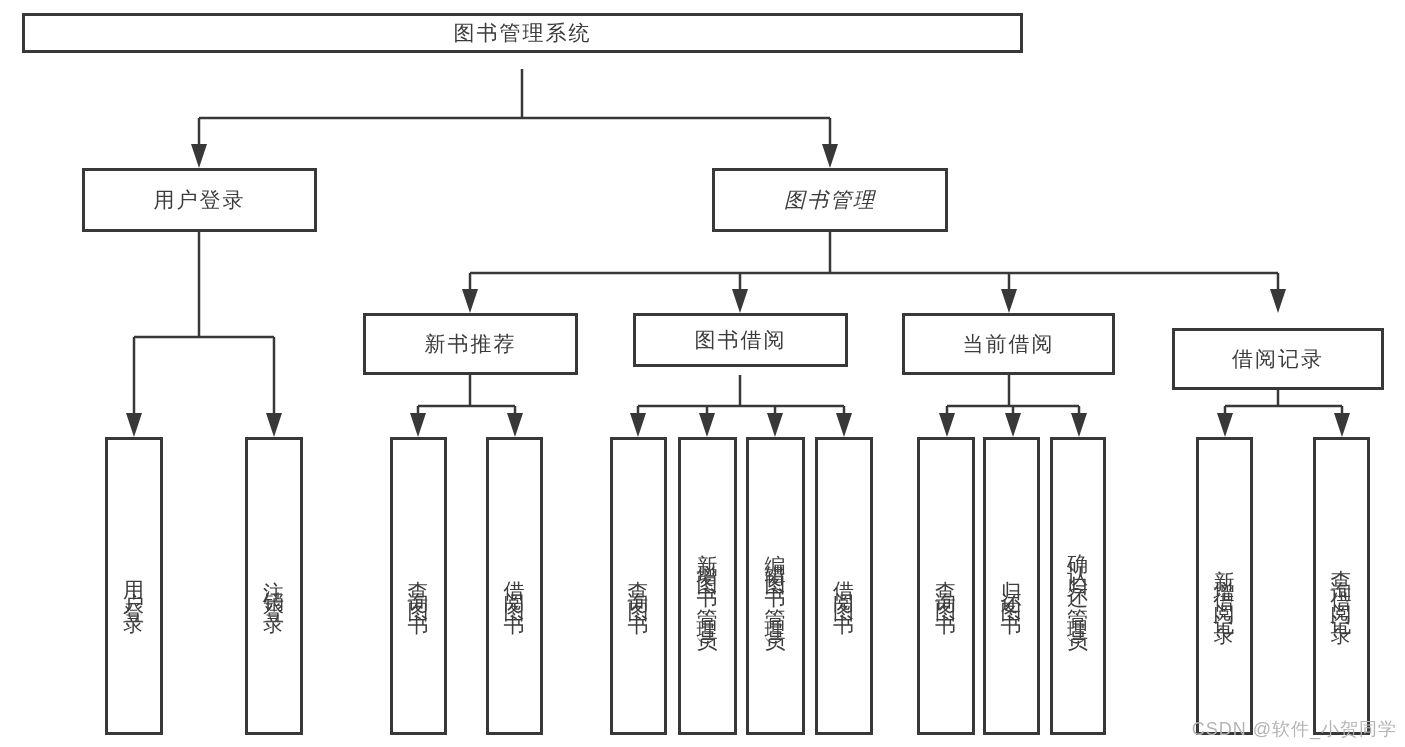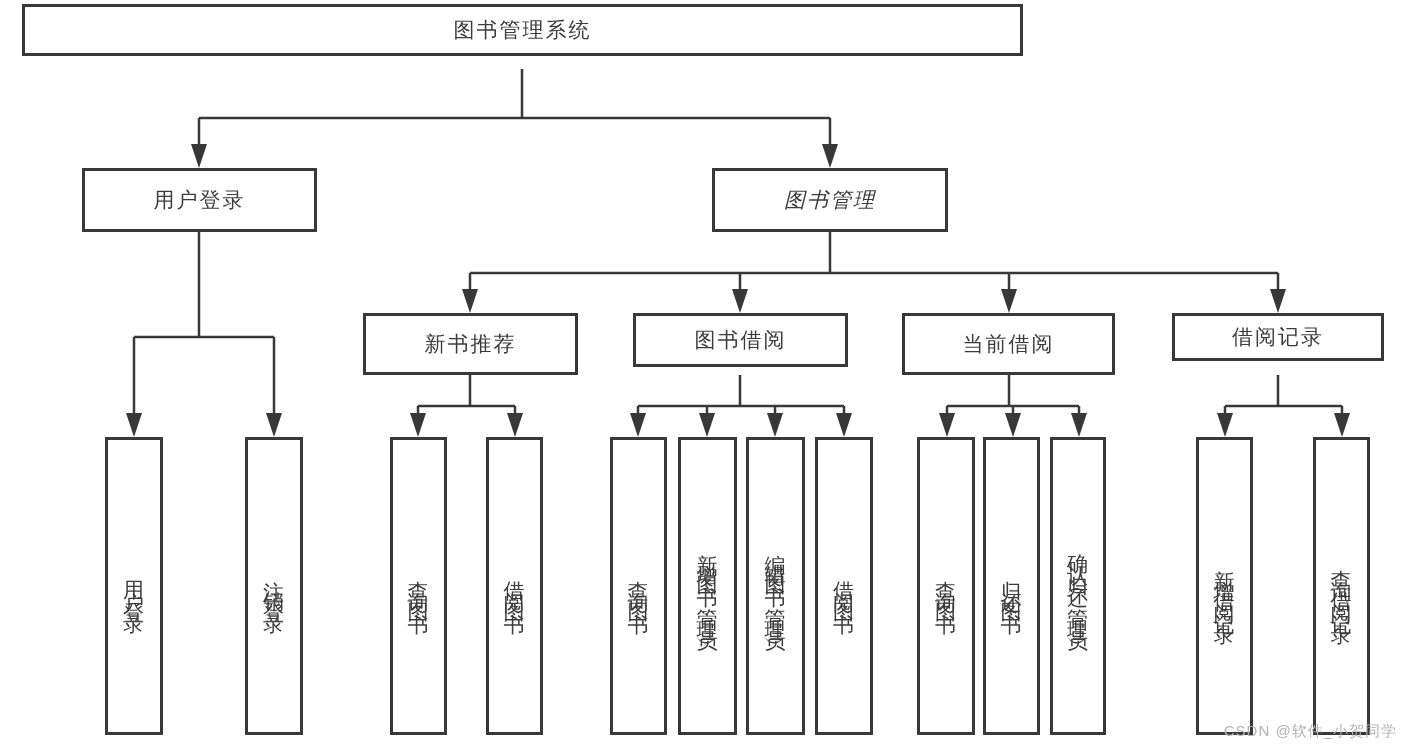--- a/index.html
+++ b/index.html
@@ -29,21 +29,21 @@
     writing-mode:vertical-lr;
     text-orientation:mixed;
     letter-spacing:11px;
     line-height:1;
     white-space:normal;
   }
   .watermark{
     position:absolute;
     right:8px;
     bottom:6px;
-    font-size:15px;
+    font-size:18px;
     color:#b4b4b4;
     z-index:6;
     letter-spacing:1px;
   }
 </style>
 </head>
 <body>
 
 <div class="canvas">
 
@@ -80,29 +80,29 @@
       <path d="M767 413 h16 L775 437 z"></path>
       <path d="M836 413 h16 L844 437 z"></path>
       <path d="M939 413 h16 L947 437 z"></path>
       <path d="M1005 413 h16 L1013 437 z"></path>
       <path d="M1071 413 h16 L1079 437 z"></path>
       <path d="M1217 413 h16 L1225 437 z"></path>
       <path d="M1334 413 h16 L1342 437 z"></path>
     </g>
   </svg>
 
-  <div class="node" style="left:22px;top:4px;width:1001px;height:52px;">图书管理系统</div>
+  <div class="node" style="left:22px;top:13px;width:1001px;height:40px;">图书管理系统</div>
 
   <div class="node" style="left:82px;top:168px;width:235px;height:64px;">用户登录</div>
   <div class="node" style="left:712px;top:168px;width:236px;height:64px;font-style:italic;">图书管理</div>
 
   <div class="node" style="left:363px;top:313px;width:215px;height:62px;">新书推荐</div>
   <div class="node" style="left:633px;top:313px;width:215px;height:54px;">图书借阅</div>
   <div class="node" style="left:902px;top:313px;width:213px;height:62px;">当前借阅</div>
-  <div class="node" style="left:1172px;top:313px;width:212px;height:48px;font-family:Liberation Mono, monospace;">借阅记录</div>
+  <div class="node" style="left:1172px;top:328px;width:212px;height:62px;font-family:Liberation Mono, monospace;">借阅记录</div>
 
   <div class="node vert" style="left:105px;top:437px;width:58px;height:298px;">用户登录</div>
   <div class="node vert" style="left:245px;top:437px;width:58px;height:298px;">注销登录</div>
 
   <div class="node vert" style="left:390px;top:437px;width:57px;height:298px;">查询图书</div>
   <div class="node vert" style="left:486px;top:437px;width:57px;height:298px;">借阅图书</div>
 
   <div class="node vert" style="left:610px;top:437px;width:57px;height:298px;">查询图书</div>
   <div class="node vert" style="left:678px;top:437px;width:59px;height:298px;">新增图书（管理员）</div>
   <div class="node vert" style="left:746px;top:437px;width:59px;height:298px;">编辑图书（管理员）</div>

